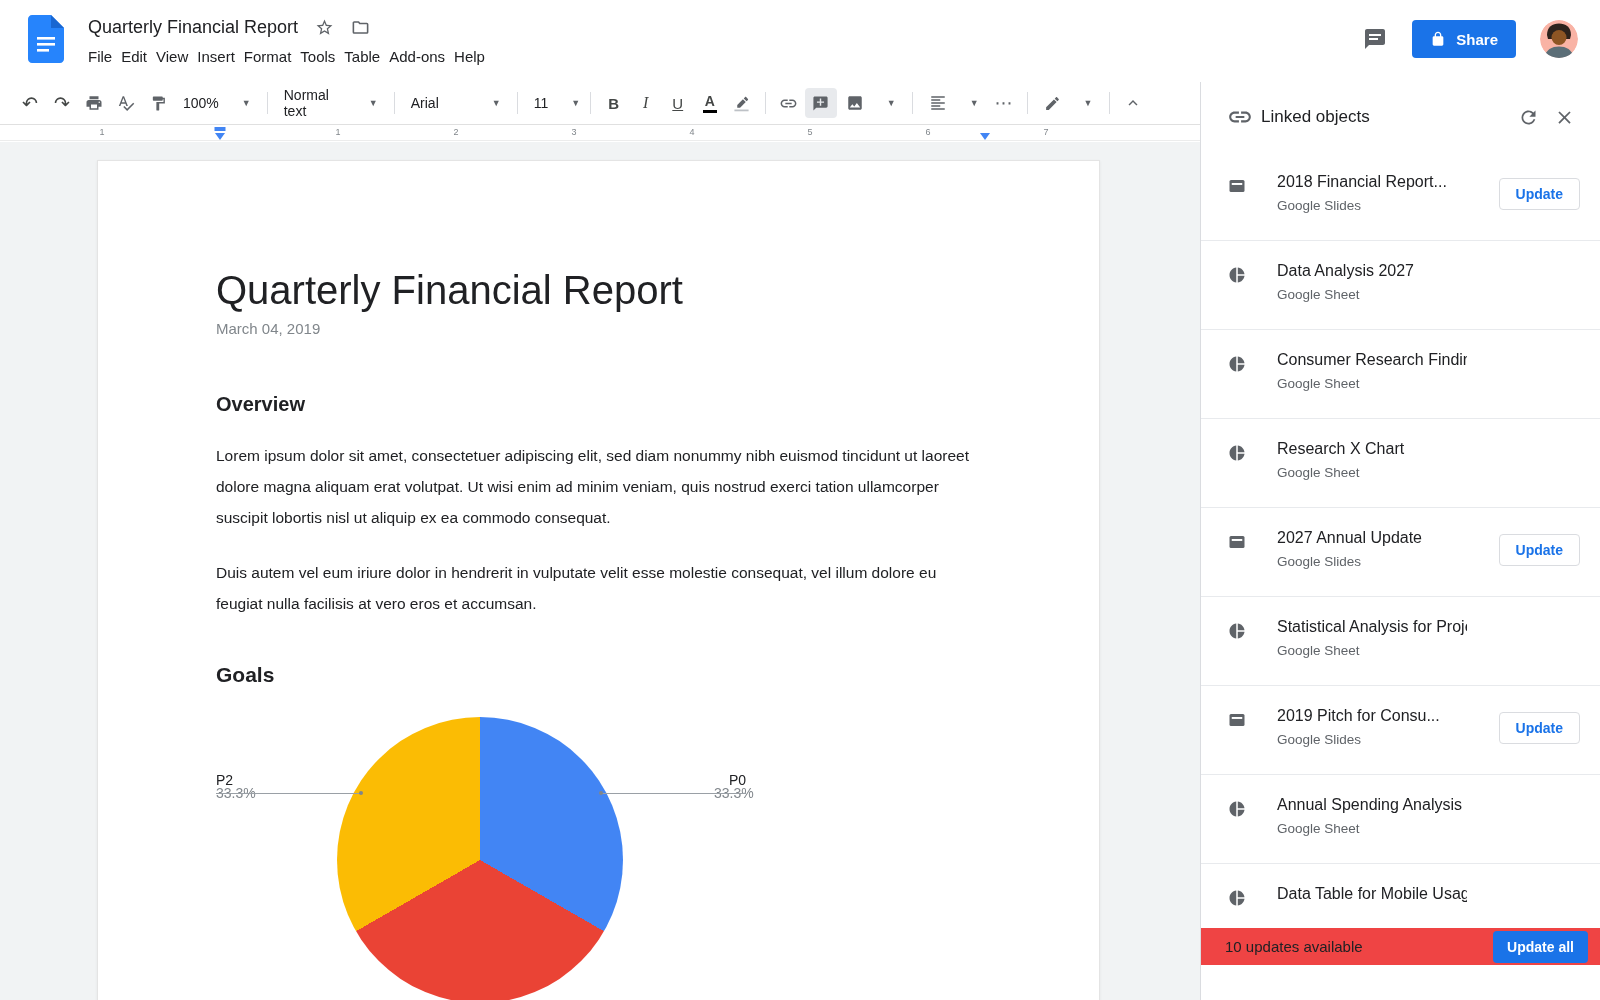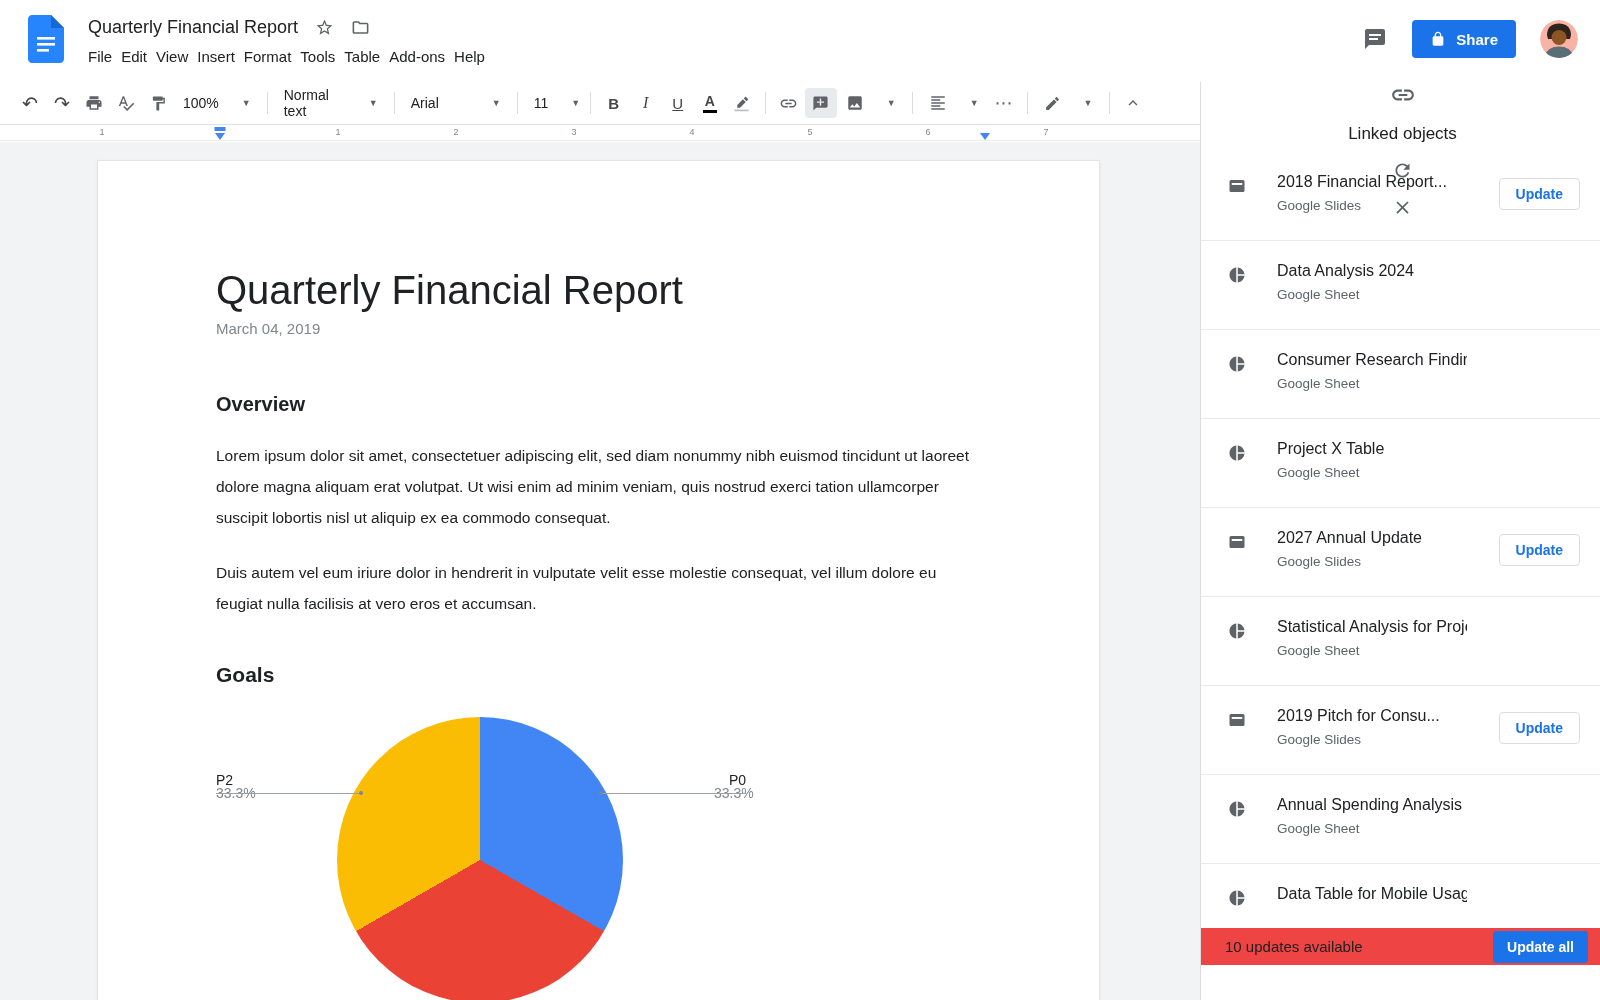--- a/index.html
+++ b/index.html
@@ -50,21 +50,21 @@
   .doc-h2.goals { margin-top:44px; font-size:21px; }
   .chart-block { position:relative; margin-top:14px; height:420px; }
   .pie { position:absolute; left:121px; top:16px; width:286px; height:286px; border-radius:50%; }
   .callout { position:absolute; font-size:14px; color:#202124; line-height:13px; }
   .callout .pct { color:#80868b; }
   .callout-line { position:absolute; height:1px; background:#9aa0a6; }
   .callout-dot { position:absolute; width:4px; height:4px; border-radius:50%; background:#80868b; }
 
   
   .sidebar { position:absolute; top:82px; left:1200px; width:400px; height:918px; background:#fff; border-left:1px solid #dadce0; }
-  .sb-header { height:70px; display:flex; align-items:center; padding:0 22px 0 26px; gap:16px;flex-direction:column; }
+  .sb-header { height:70px; display:flex; align-items:center; padding:0 22px 0 26px; gap:8px; }
   .sb-title { font-size:17px; color:#202124; flex:1; }
   .hbtn { width:28px; height:28px; display:flex; align-items:center; justify-content:center; cursor:pointer; }
   .sb-item { position:relative; height:89px; border-bottom:1px solid #e8eaed; padding:21px 24px 0 76px; }
   .obj-icon { position:absolute; left:27px; top:25px; width:18px; height:18px; }
   .obj-title { font-size:16px; color:#202124; white-space:nowrap; overflow:hidden; max-width:190px; }
   .obj-sub { font-size:13.5px; color:#5f6368; margin-top:7px; }
   .update-btn { position:absolute; right:20px; top:26px; border:1px solid #dadce0; border-radius:4px; color:#1a73e8; font-weight:bold; font-size:14px; padding:7px 16px; background:#fff; font-family:"Liberation Sans",sans-serif; cursor:pointer; }
   .sb-footer { position:absolute; left:0; top:846px; width:100%; height:37px; background:#ef4444; display:flex; align-items:center; padding:0 12px 0 24px; gap:12px; }
   .footer-status { flex:1; font-size:15px; color:#202124; }
   .update-all-btn { background:#1a73e8; color:#fff; border:none; border-radius:4px; font-size:14px; font-weight:bold; padding:8px 14px; font-family:"Liberation Sans",sans-serif; cursor:pointer; }
@@ -312,35 +312,35 @@
             <rect x="5" y="8" width="14" height="2.6" fill="#fff"></rect>
           </svg></span>
         <div class="obj-title">2018 Financial Report...</div>
         <div class="obj-sub">Google Slides</div>
         <button class="update-btn">Update</button>
       </div>
       <div class="sb-item">
         <span class="obj-icon"><svg width="18" height="18" viewBox="0 0 24 24">
             <path fill="#5f6368" d="M11 2v20c-5.07-.5-9-4.79-9-10s3.93-9.5 9-10zm2.03 0v8.99H22c-.47-4.74-4.24-8.52-8.97-8.99zm0 11.01V22c4.74-.47 8.5-4.25 8.97-8.99h-8.97z"></path>
           </svg></span>
-        <div class="obj-title">Data Analysis 2024</div>
+        <div class="obj-title">Data Analysis 2027</div>
         <div class="obj-sub">Google Sheet</div>
       </div>
       <div class="sb-item">
         <span class="obj-icon"><svg width="18" height="18" viewBox="0 0 24 24">
             <path fill="#5f6368" d="M11 2v20c-5.07-.5-9-4.79-9-10s3.93-9.5 9-10zm2.03 0v8.99H22c-.47-4.74-4.24-8.52-8.97-8.99zm0 11.01V22c4.74-.47 8.5-4.25 8.97-8.99h-8.97z"></path>
           </svg></span>
         <div class="obj-title">Consumer Research Findings</div>
         <div class="obj-sub">Google Sheet</div>
       </div>
       <div class="sb-item">
         <span class="obj-icon"><svg width="18" height="18" viewBox="0 0 24 24">
             <path fill="#5f6368" d="M11 2v20c-5.07-.5-9-4.79-9-10s3.93-9.5 9-10zm2.03 0v8.99H22c-.47-4.74-4.24-8.52-8.97-8.99zm0 11.01V22c4.74-.47 8.5-4.25 8.97-8.99h-8.97z"></path>
           </svg></span>
-        <div class="obj-title">Project X Table</div>
+        <div class="obj-title">Research X Chart</div>
         <div class="obj-sub">Google Sheet</div>
       </div>
       <div class="sb-item">
         <span class="obj-icon"><svg width="18" height="18" viewBox="0 0 24 24">
             <rect x="2" y="4" width="20" height="16" rx="2" fill="#5f6368"></rect>
             <rect x="5" y="8" width="14" height="2.6" fill="#fff"></rect>
           </svg></span>
         <div class="obj-title">2027 Annual Update</div>
         <div class="obj-sub">Google Slides</div>
         <button class="update-btn">Update</button>

